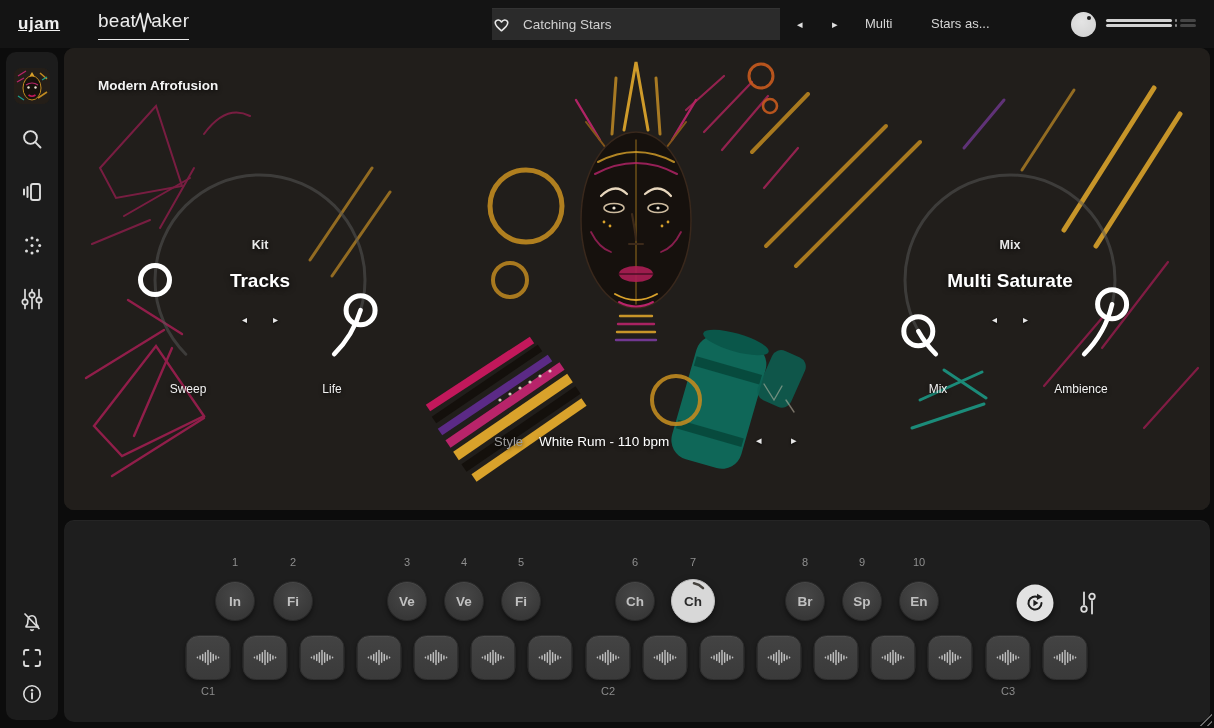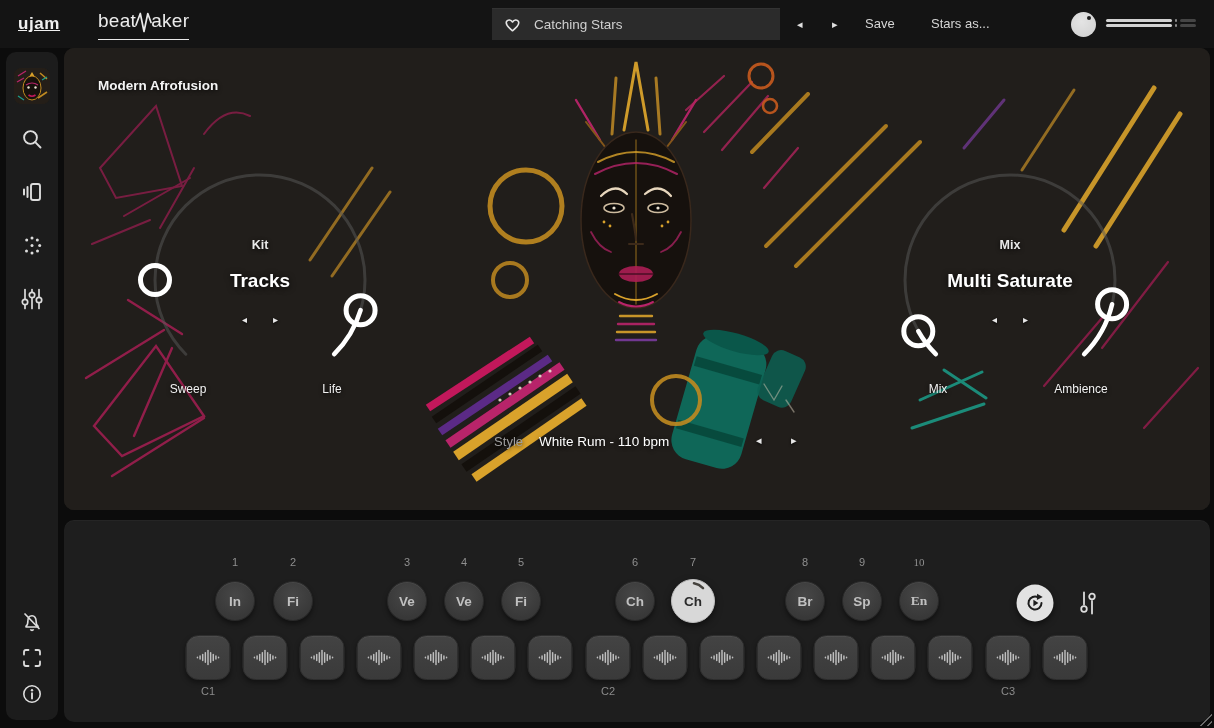--- a/index.html
+++ b/index.html
@@ -8,21 +8,21 @@
   #app { position:absolute; inset:0; width:1214px; height:728px; background:#0c0c0c; }
 
   
   .topbar { position:absolute; left:0; top:0; width:1214px; height:48px; background:#141414; }
   .brand { position:absolute; left:18px; top:14px; color:#f0f0f0; font-size:17px; font-weight:700; letter-spacing:.6px;text-decoration:underline; }
   .product { position:absolute; left:98px; top:10px; display:inline-flex; align-items:flex-start;
              color:#ececec; font-size:19px; font-weight:500; letter-spacing:.3px; padding-bottom:3px;
              border-bottom:1.6px solid #e9e9e9; height:30px; }
   .product svg { overflow:visible; margin:0 -1px -4px -1px; }
   .preset-box { position:absolute; left:492px; top:8px; width:288px; height:32px; background:#2b2b2b;
-                border-radius:0; display:flex; align-items:center; gap:12px; padding:0 11px;
+                border-radius:0; display:flex; align-items:center; gap:12px; padding:0 0;
                 box-shadow: inset 0 1px 0 rgba(255,255,255,.04); }
   .preset-name { color:#d0d0d0; font-size:13.5px; }
   .tb-arrow { position:absolute; top:17px; color:#e0e0e0; font-size:11px; line-height:14px; cursor:default; }
   .tb-btn { position:absolute; top:16px; color:#d6d6d6; font-size:13px; cursor:default; }
   .vol-knob { position:absolute; left:1071px; top:12px; width:25px; height:25px; border-radius:50%;
               background:radial-gradient(circle at 42% 38%, #e4e4e4, #cfcfcf); }
   .vol-knob::after { content:""; position:absolute; left:16px; top:4px; width:4px; height:4px;
                      border-radius:50%; background:#1d1d1d; }
   .meter { position:absolute; left:1106px; top:19px; display:flex; flex-direction:column; gap:2.6px; }
   .mrow { display:flex; align-items:center; gap:3px; height:2.8px; }
@@ -107,21 +107,21 @@
         <span data-interactable="false">aker</span>
     </div>
     <div class="preset-box" data-interactable="true">
       <svg data-interactable="false" width="19" height="18" viewBox="0 0 19 18">
         <path d="M9.5 15.8 C4 11.5 2.2 8.6 3.7 6.3 C5 4.3 7.9 4.5 9.5 7 C11.1 4.5 14 4.3 15.3 6.3 C16.8 8.6 15 11.5 9.5 15.8 Z" stroke="#e6e6e6" stroke-width="1.6" fill="none" stroke-linejoin="round"></path>
       </svg>
       <span class="preset-name" data-interactable="false">Catching Stars</span>
     </div>
     <span class="tb-arrow" style="left:797px" data-interactable="true">◂</span>
     <span class="tb-arrow" style="left:832px" data-interactable="true">▸</span>
-    <span class="tb-btn" style="left:865px" data-interactable="true">Save</span>
+    <span class="tb-btn" style="left:865px" data-interactable="true">Multi</span>
     <span class="tb-btn" style="left:931px" data-interactable="true">Stars as...</span>
     <div class="vol-knob" data-interactable="true"></div>
     <div class="meter" data-interactable="false">
       <div class="mrow">
           <div class="m-bright" style="width: 66px;"></div>
           <div class="m-dot"></div>
           <div class="m-dim"></div>
         </div>
       <div class="mrow">
           <div class="m-bright" style="width: 66px;"></div>
@@ -428,21 +428,21 @@
           <div class="npad-circle" data-interactable="true">
             <span data-interactable="false">Br</span>
           </div>
         </div>
         <div class="npad" data-interactable="true" style="left: 798px;">
           <div class="npad-num" data-interactable="false">9</div>
           <div class="npad-circle" data-interactable="true">
             <span data-interactable="false">Sp</span>
           </div>
         </div>
-        <div class="npad" data-interactable="true" style="left: 855px; font-family: Liberation Serif, serif;">
+        <div class="npad" data-interactable="true" style="left: 855px;">
           <div class="npad-num" data-interactable="false">10</div>
           <div class="npad-circle" data-interactable="true">
             <span data-interactable="false">En</span>
           </div>
         </div>
       </div>
     <div>
         <div class="kpad" data-interactable="true" style="left: 144px;">
           <svg width="33" height="45" viewBox="0 0 45 45" data-interactable="false">
             <rect x="7.1" y="21.0" width="2" height="3" rx="1" fill="#c9c9c9" opacity="0.92"></rect>

